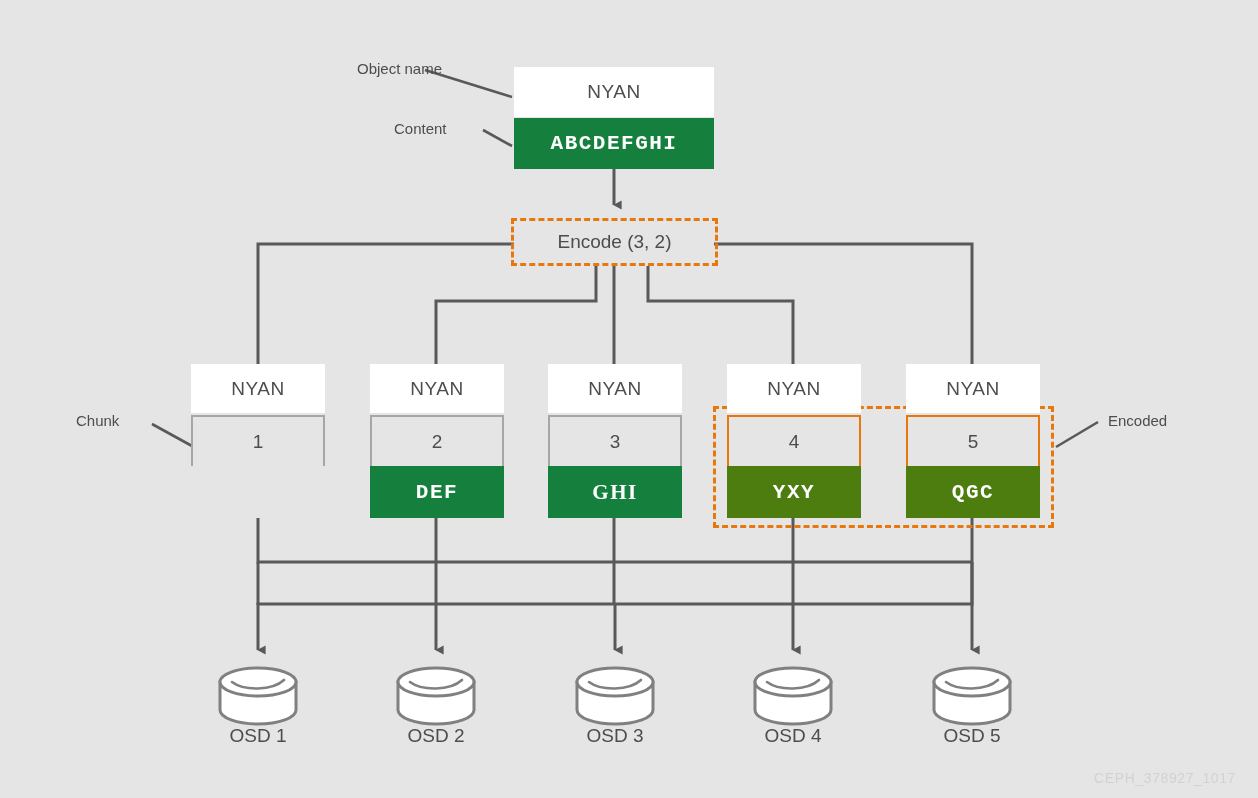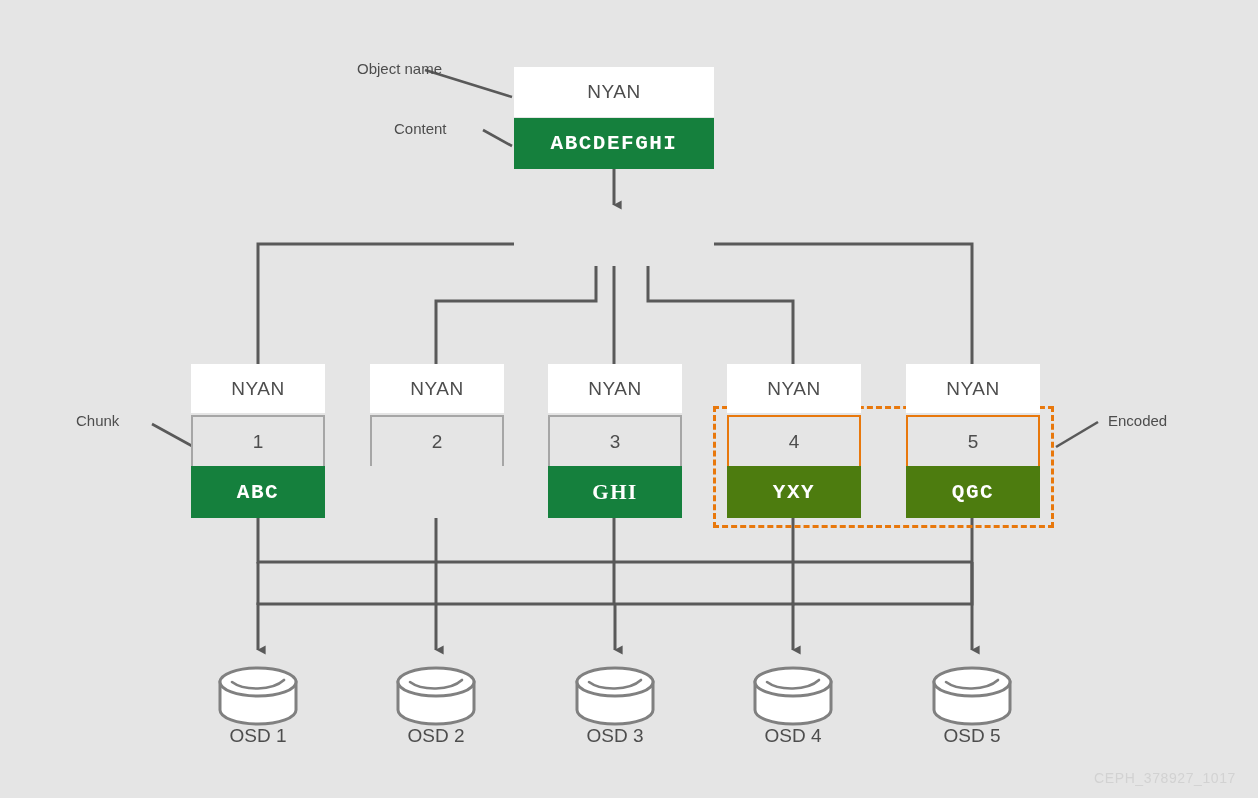--- a/index.html
+++ b/index.html
@@ -150,29 +150,30 @@
   </svg>
 
   <div class="lbl" style="left:357px;top:60px;">Object name</div>
   <div class="lbl" style="left:394px;top:120px;">Content</div>
   <div class="lbl" style="left:76px;top:412px;">Chunk</div>
   <div class="lbl" style="left:1108px;top:412px;">Encoded</div>
 
   <div class="box name-cell" style="left:514px;top:67px;width:200px;height:50px;">NYAN</div>
   <div class="box content-cell" style="left:514px;top:118px;width:200px;height:51px;">ABCDEFGHI</div>
 
+  <div class="encode-box" style="left:511px;top:218px;width:207px;height:48px;">Encode (3, 2)</div>
 
   <div class="encoded-region" style="left:713px;top:406px;width:341px;height:122px;"></div>
 
   <div class="box name-cell" style="left:191px;top:364px;width:134px;height:49px;">NYAN</div>
   <div class="box num-cell" style="left:191px;top:415px;width:134px;height:51px;">1</div>
-  <div class="box content-cell" style="left:191px;top:466px;width:134px;height:52px;">ABC</div>
 
   <div class="box name-cell" style="left:370px;top:364px;width:134px;height:49px;">NYAN</div>
   <div class="box num-cell" style="left:370px;top:415px;width:134px;height:51px;">2</div>
+  <div class="box content-cell" style="left:370px;top:466px;width:134px;height:52px;">DEF</div>
 
   <div class="box name-cell" style="left:548px;top:364px;width:134px;height:49px;">NYAN</div>
   <div class="box num-cell" style="left:548px;top:415px;width:134px;height:51px;">3</div>
   <div class="box content-cell" style="left:548px;top:466px;width:134px;height:52px;font-family:Liberation Serif, serif;">GHI</div>
 
   <div class="box name-cell" style="left:727px;top:364px;width:134px;height:49px;">NYAN</div>
   <div class="box num-cell enc" style="left:727px;top:415px;width:134px;height:51px;">4</div>
   <div class="box content-cell enc" style="left:727px;top:466px;width:134px;height:52px;">YXY</div>
 
   <div class="box name-cell" style="left:906px;top:364px;width:134px;height:49px;">NYAN</div>

